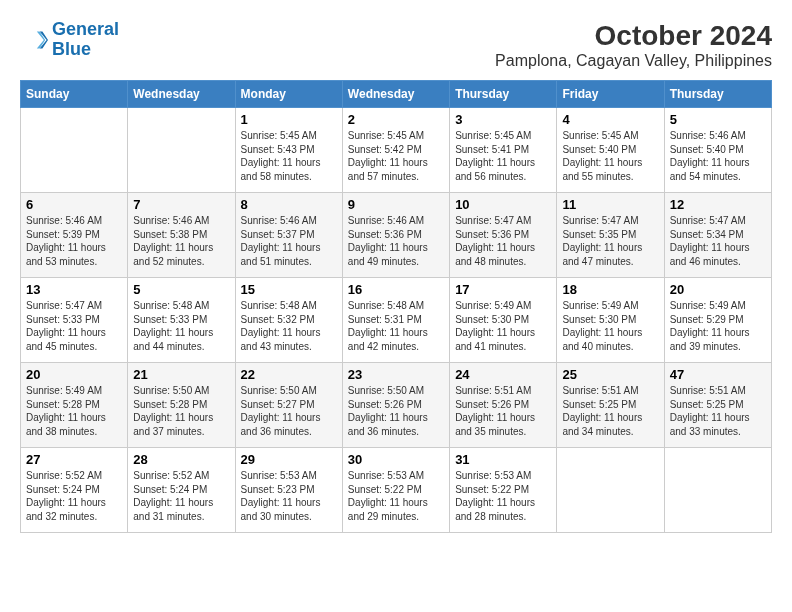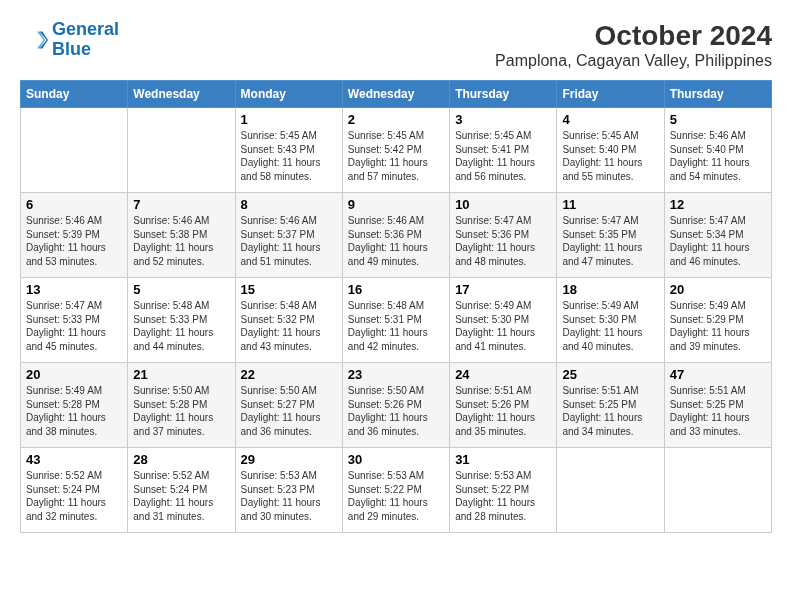--- a/index.html
+++ b/index.html
@@ -232,21 +232,21 @@
           <span class="day-number">25</span>
           <div class="day-info">Sunrise: 5:51 AM<br>Sunset: 5:25 PM<br>Daylight: 11 hours and 34 minutes.</div>
         </td>
         <td>
           <span class="day-number">47</span>
           <div class="day-info">Sunrise: 5:51 AM<br>Sunset: 5:25 PM<br>Daylight: 11 hours and 33 minutes.</div>
         </td>
       </tr>
       <tr>
         <td>
-          <span class="day-number">43</span>
+          <span class="day-number">27</span>
           <div class="day-info">Sunrise: 5:52 AM<br>Sunset: 5:24 PM<br>Daylight: 11 hours and 32 minutes.</div>
         </td>
         <td>
           <span class="day-number">28</span>
           <div class="day-info">Sunrise: 5:52 AM<br>Sunset: 5:24 PM<br>Daylight: 11 hours and 31 minutes.</div>
         </td>
         <td>
           <span class="day-number">29</span>
           <div class="day-info">Sunrise: 5:53 AM<br>Sunset: 5:23 PM<br>Daylight: 11 hours and 30 minutes.</div>
         </td>

